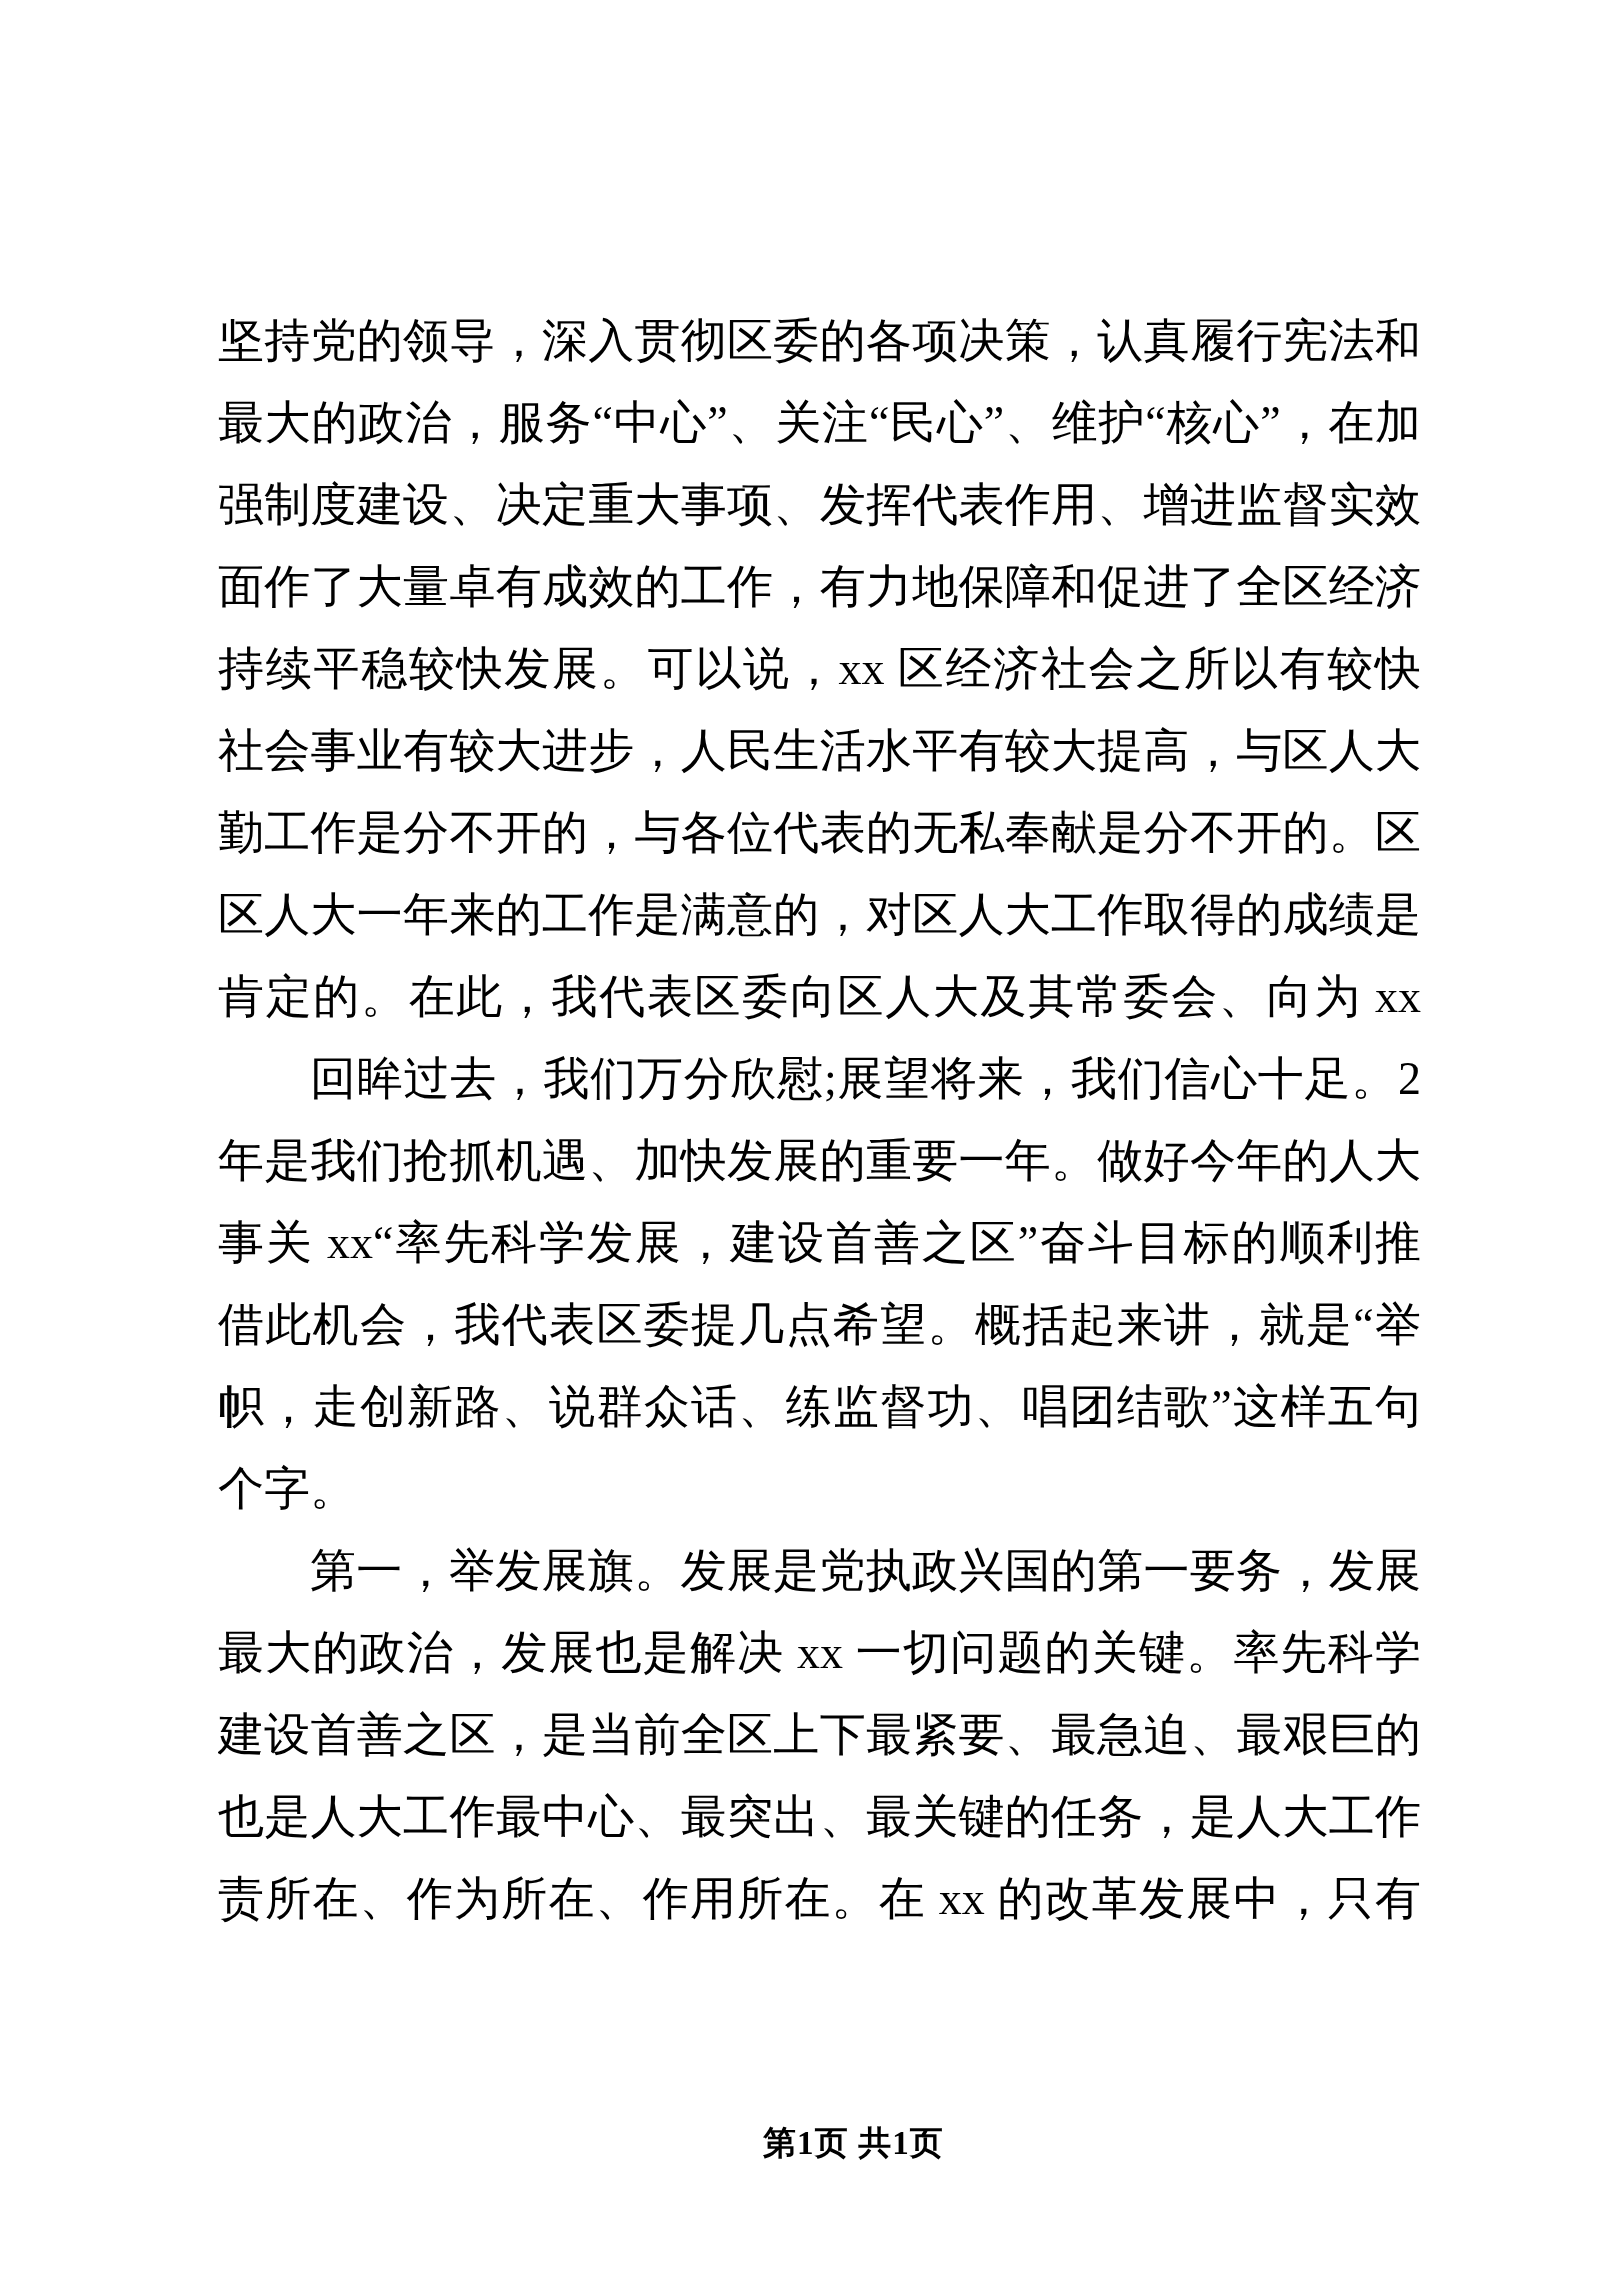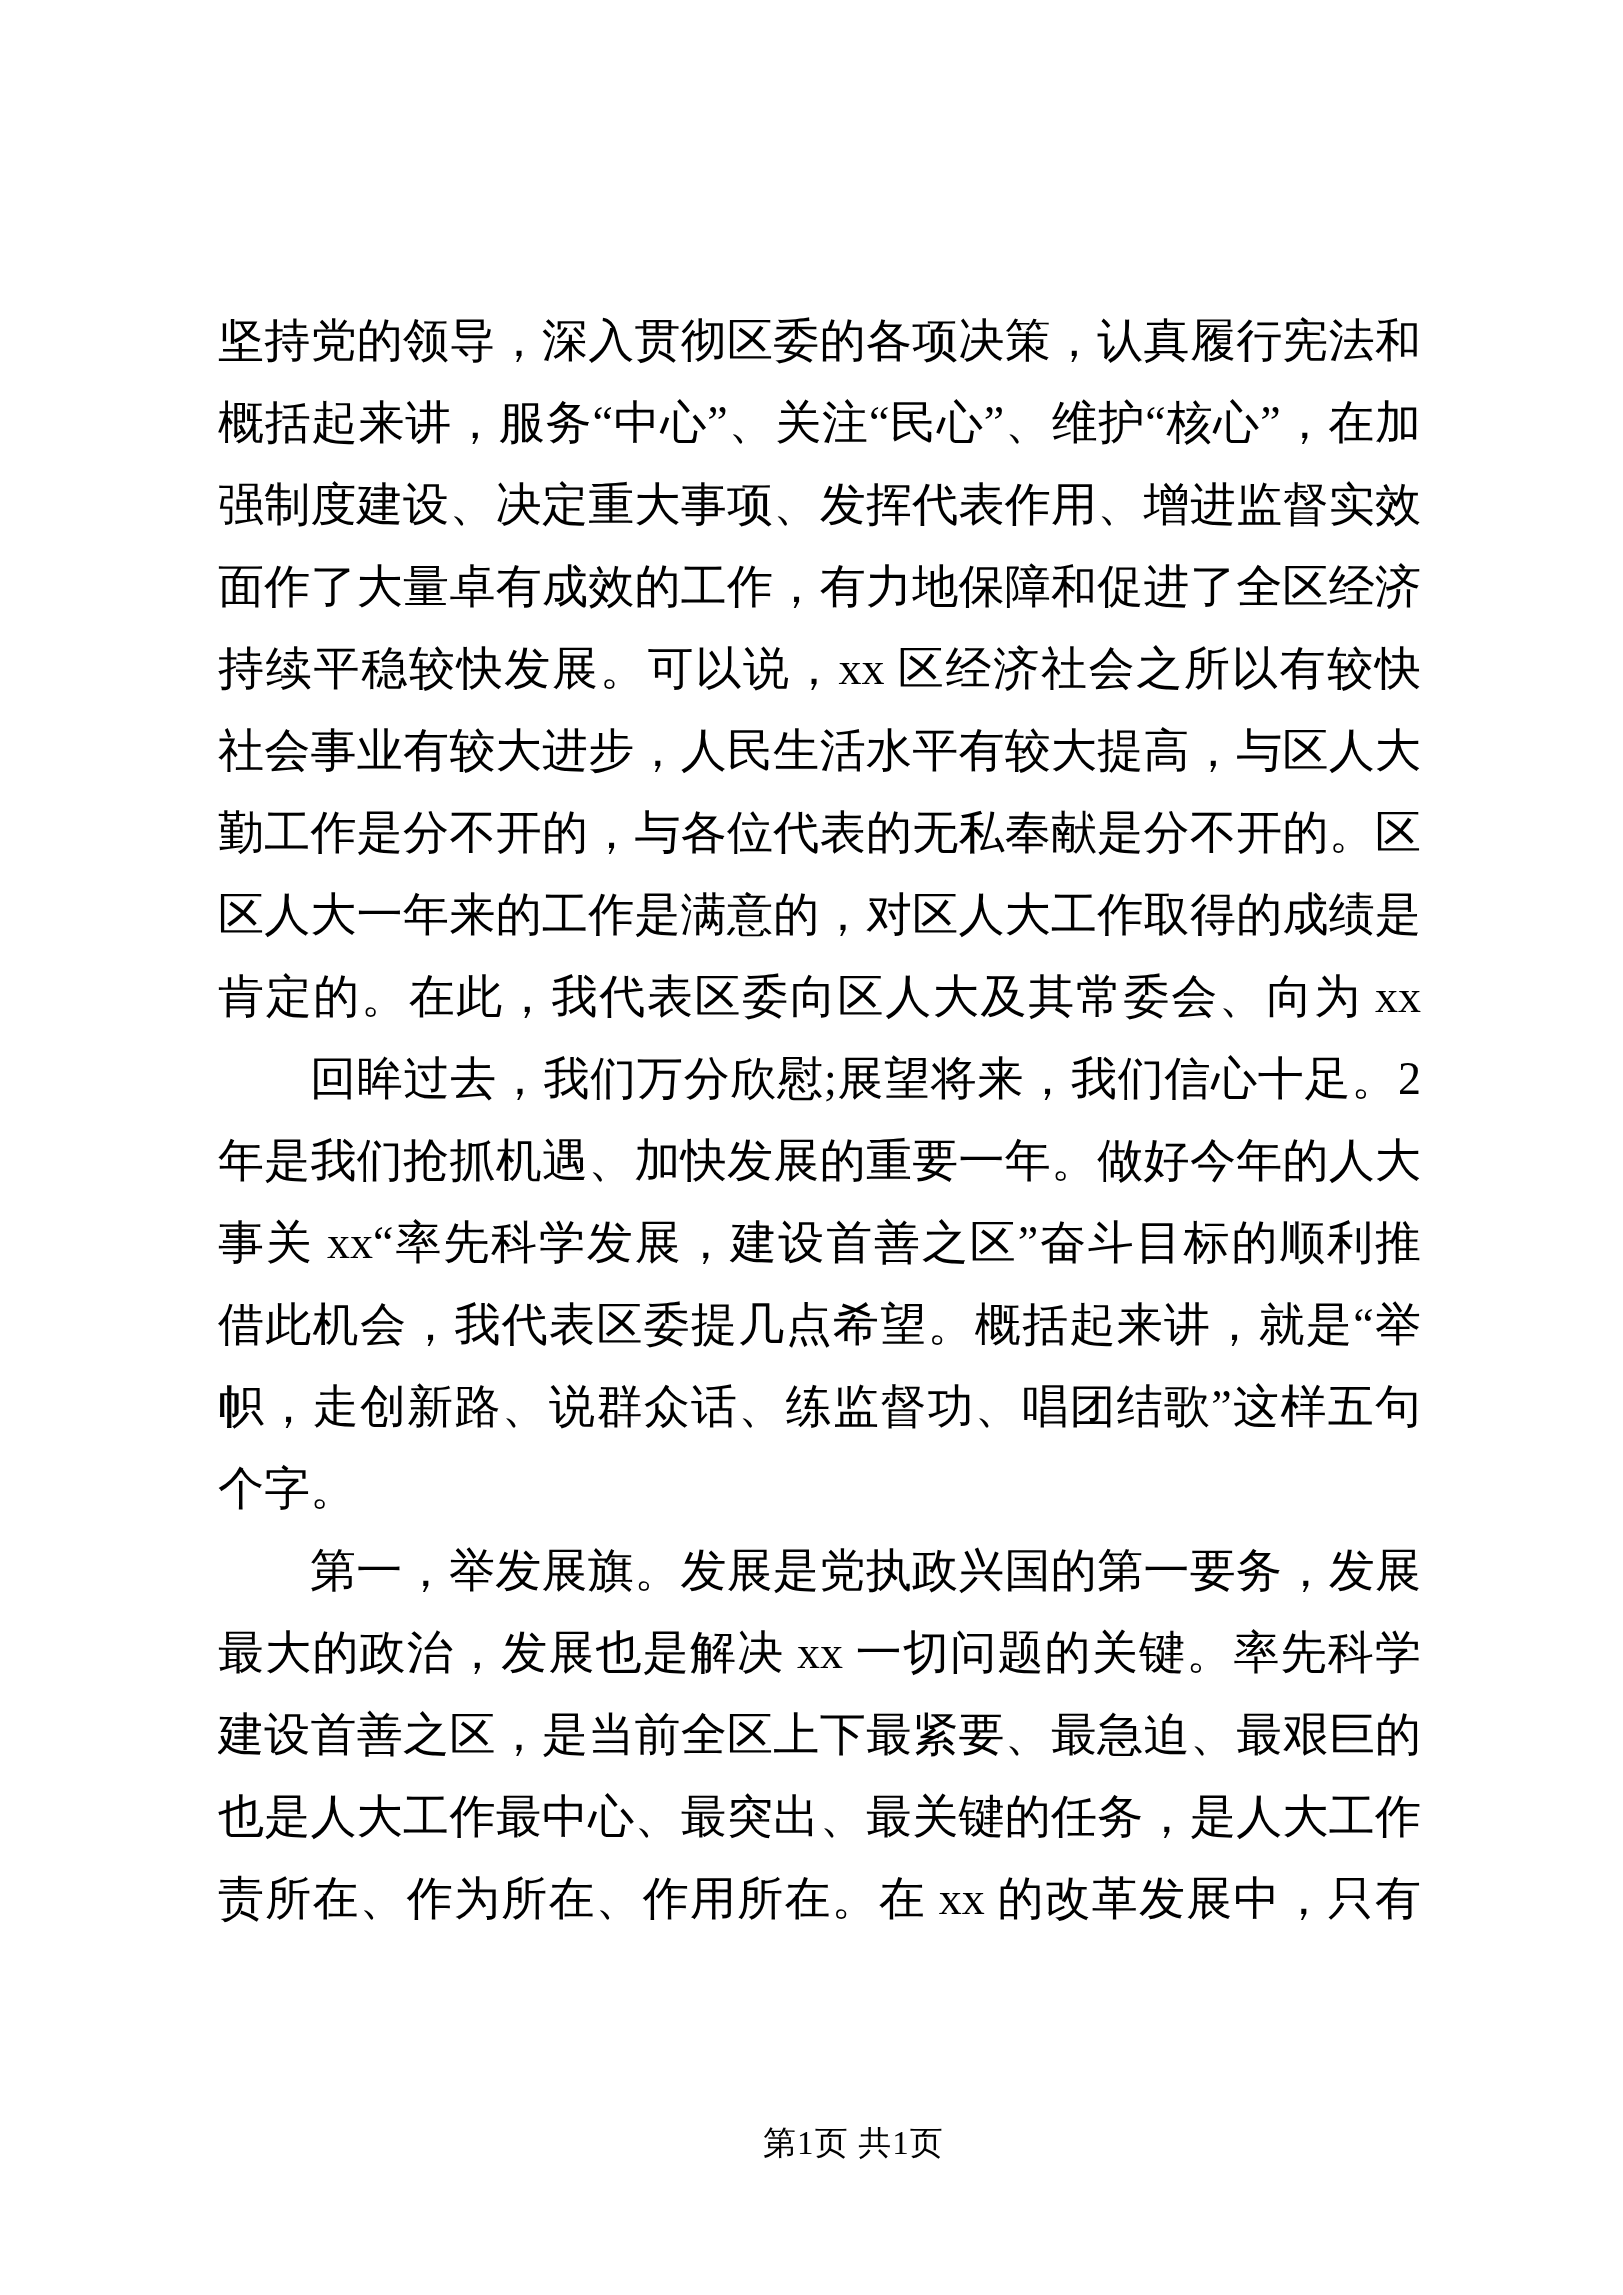--- a/index.html
+++ b/index.html
@@ -51,30 +51,31 @@
     left: 0;
     width: 1623px;
     text-align: center;
     font-size: 33px;
     line-height: 45px;
   }
   .footer .footer-text {
     display: inline-block;
     transform: translateX(42px);
     letter-spacing: 1.1px;
+    font-weight: bold;
   }
 </style>
 </head>
 <body>
 
 <div class="page">
 
   <div class="text-block">
     <div class="line">坚持党的领导，深入贯彻区委的各项决策，认真履行宪法和法律</div>
-    <div class="line">概括起来讲，服务“中心”、关注“民心”、维护“核心”，在加</div>
+    <div class="line">最大的政治，服务“中心”、关注“民心”、维护“核心”，在加</div>
     <div class="line">强制度建设、决定重大事项、发挥代表作用、增进监督实效等方</div>
     <div class="line">面作了大量卓有成效的工作，有力地保障和促进了全区经济社会</div>
     <div class="line">持续平稳较快发展。可以说，xx 区经济社会之所以有较快发展，</div>
     <div class="line">社会事业有较大进步，人民生活水平有较大提高，与区人大的辛</div>
     <div class="line">勤工作是分不开的，与各位代表的无私奉献是分不开的。区委对</div>
     <div class="line">区人大一年来的工作是满意的，对区人大工作取得的成绩是充分</div>
     <div class="line">肯定的。在此，我代表区委向区人大及其常委会、向为 xx 经济</div>
     <div class="line indent">回眸过去，我们万分欣慰;展望将来，我们信心十足。2009</div>
     <div class="line">年是我们抢抓机遇、加快发展的重要一年。做好今年的人大工作，</div>
     <div class="line">事关 xx“率先科学发展，建设首善之区”奋斗目标的顺利推进。</div>

